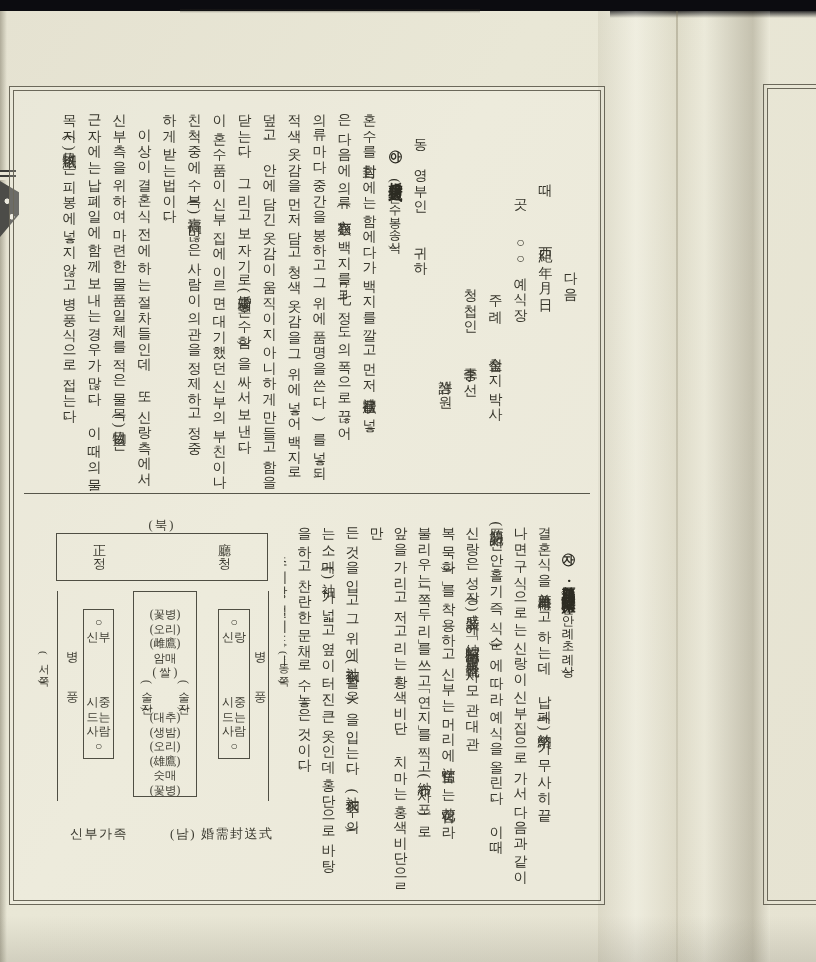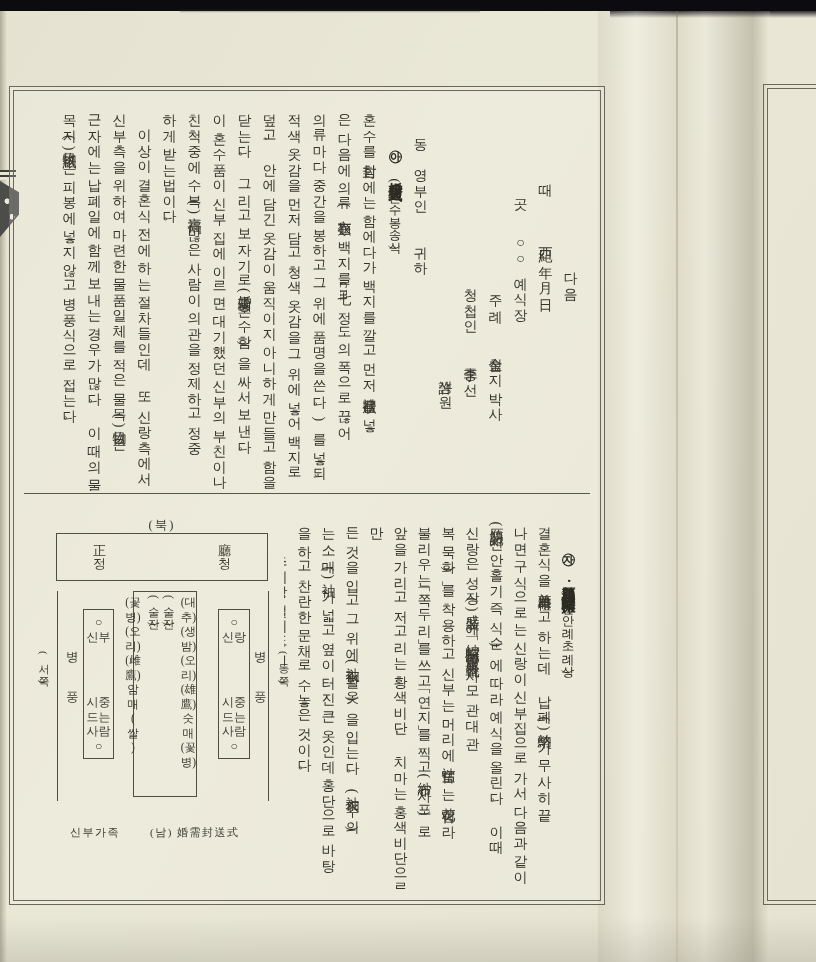--- a/index.html
+++ b/index.html
@@ -93,26 +93,26 @@
   .screen{position:absolute;top:120px;white-space:pre-line;text-align:center;
     font-size:12.5px;line-height:40px;}
   .scr-left{left:36px;} .scr-right{left:224px;}
   .compass{position:absolute;top:134px;writing-mode:vertical-rl;font-size:11px;letter-spacing:1px;}
   .cp-west{left:6px;} .cp-east{left:246px;}
   .pbox{display:flex;flex-direction:column;justify-content:space-between;align-items:center;
     padding:5px 0;box-sizing:border-box;}
   .pbox span{white-space:pre-line;text-align:center;font-size:12px;line-height:14.5px;}
   .bride{left:53px;top:92px;width:31px;height:150px;}
   .groom{left:188px;top:92px;width:32px;height:150px;}
-  .table{left:103px;top:74px;width:64px;height:206px;display:flex;flex-direction:row;
-    align-items:stretch;justify-content:flex-end;padding:3px 0;box-sizing:border-box;}
+  .table{left:103px;top:74px;width:64px;height:206px;display:flex;flex-direction:column;
+    align-items:stretch;justify-content:space-between;padding:15px 0;box-sizing:border-box;}
   .table .rows{white-space:pre-line;text-align:center;font-size:11.5px;line-height:14.5px;}
   .cups{display:flex;justify-content:space-between;padding:0 5px;}
   .cups span{writing-mode:vertical-rl;font-size:11.5px;letter-spacing:0;}
-  .dcap{position:absolute;left:40px;top:308px;display:flex;gap:30px;font-size:11px;letter-spacing:1.5px;text-align:right;}
+  .dcap{position:absolute;left:40px;top:308px;display:flex;gap:42px;font-size:13px;letter-spacing:1.5px;text-align:right;}
 </style>
 </head>
 <body>
 
 <div class="photo">
   <div class="top-strip"></div>
   <div class="left-edge"></div>
   <div class="gutter"></div>
   <div class="fold-line"></div>
   <div class="tab-stripes"></div>

